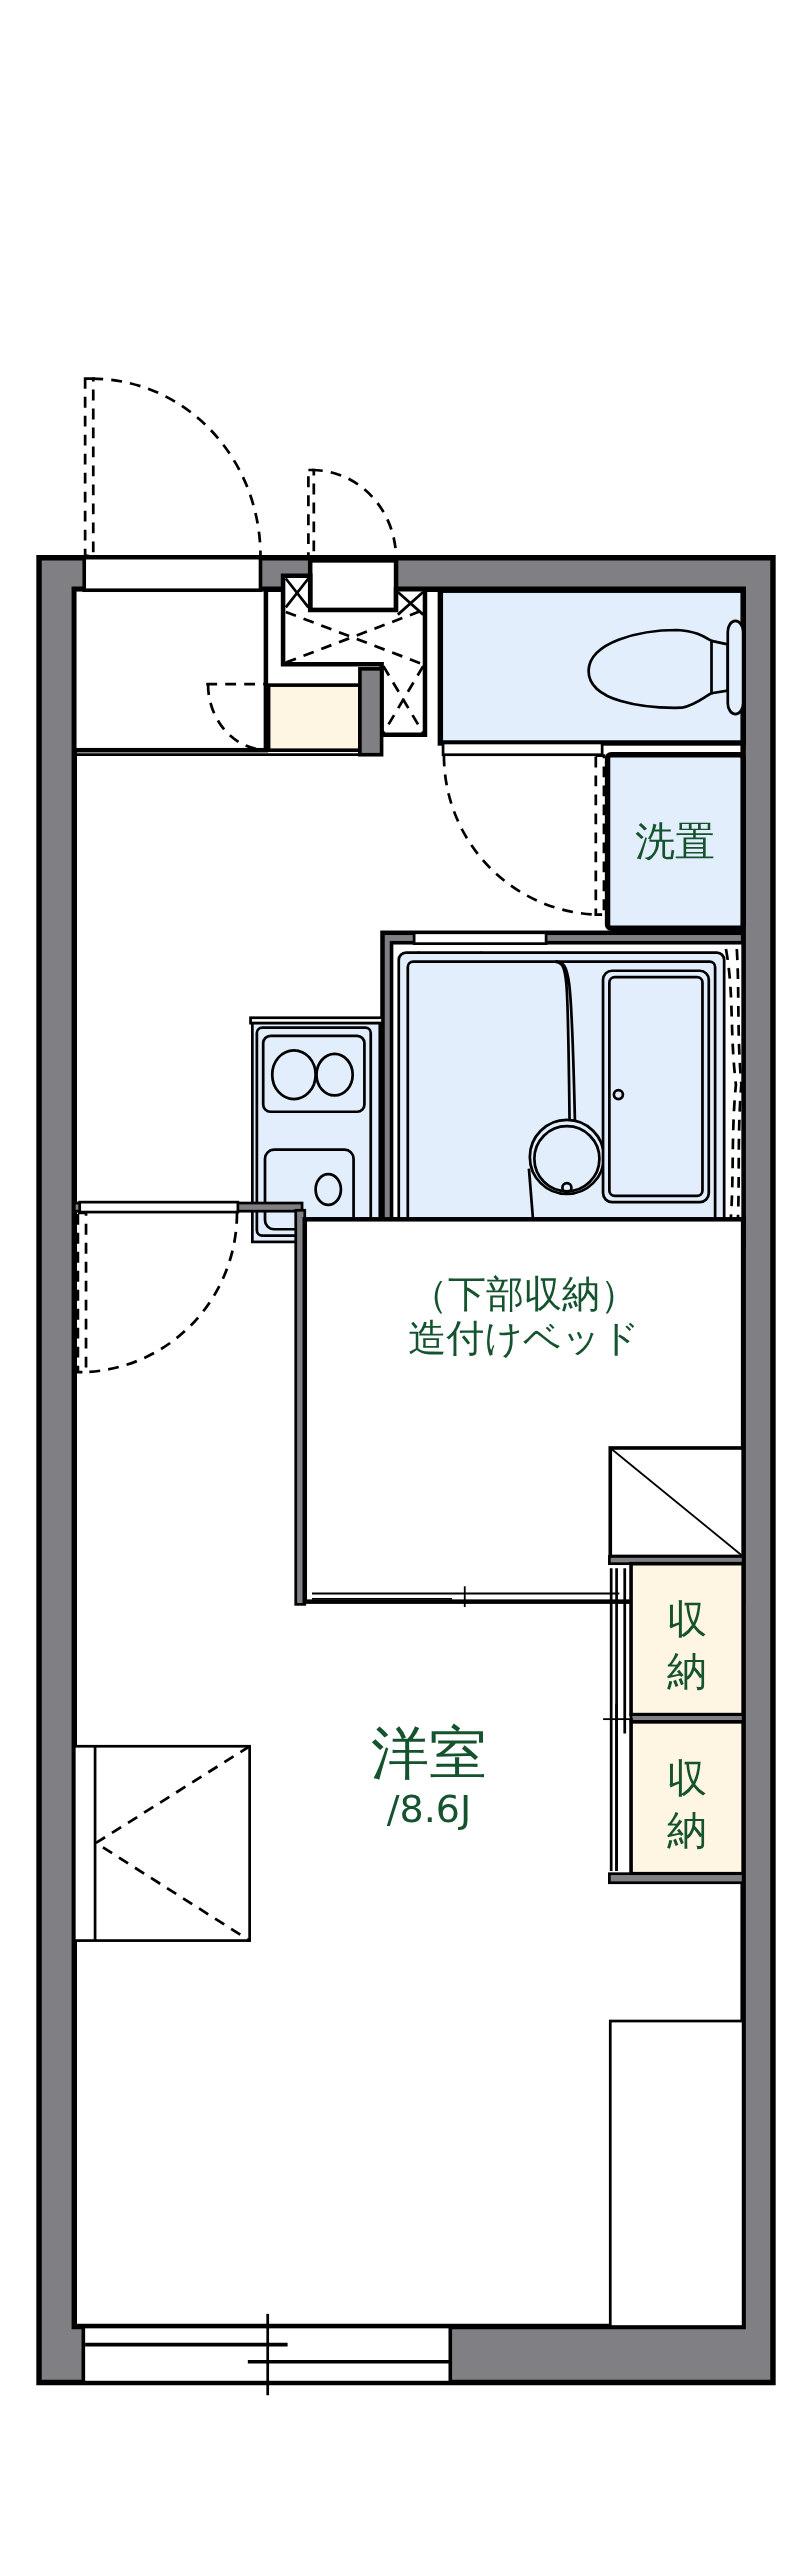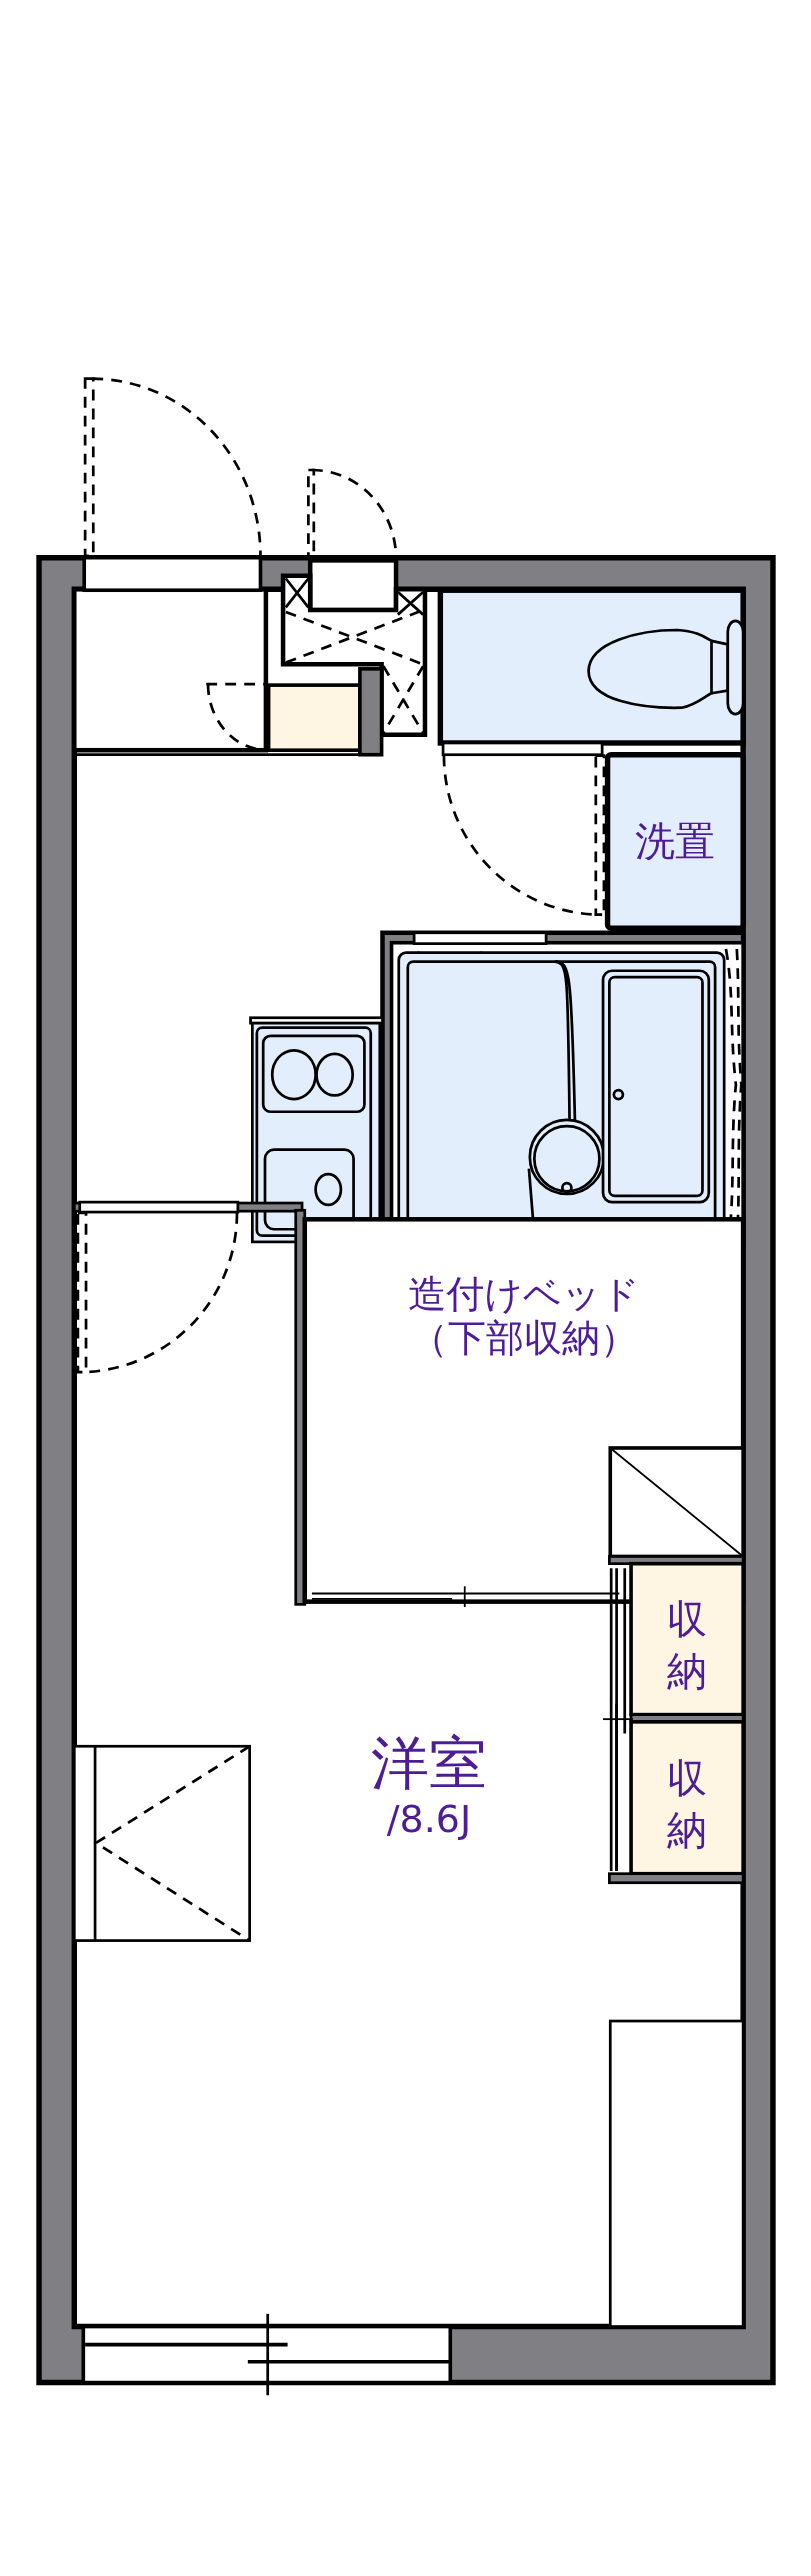--- a/index.html
+++ b/index.html
@@ -3,21 +3,21 @@
 <meta charset="utf-8">
 <style>
   html, body { margin: 0; padding: 0; background: #ffffff; }
   body { width: 812px; height: 2576px; position: relative; overflow: hidden;
          font-family: "DejaVu Sans", "Liberation Sans", sans-serif; }
   #plan { position: absolute; left: 0; top: 0; width: 812px; height: 2576px; }
   .wall { fill: #807f84; stroke: #000; stroke-width: 6; }
   .room { stroke: #000; stroke-width: 6; }
   .thin { fill: none; stroke: #000; stroke-width: 3; }
   .dash { fill: none; stroke: #000; stroke-width: 3; stroke-dasharray: 12 9; }
-  .lbl { position: absolute; color: #4c1d95; white-space: nowrap; text-align: center; line-height: 1.15; }
+  .lbl { position: absolute; color: #14532d; white-space: nowrap; text-align: center; line-height: 1.15; }
 </style>
 </head>
 <body>
 
 <svg id="plan" viewBox="0 0 898 2850" xmlns="http://www.w3.org/2000/svg">
 
   <path class="wall" fill-rule="evenodd" d="M43,617 H855 V2636 H43 Z M82,652 H822 V2574 H82 Z"></path>
 
   <rect x="82" y="652" width="212" height="178" fill="#fff" stroke="#000" stroke-width="5"></rect>
 
@@ -138,31 +138,31 @@
   <g>
     <rect x="92" y="2574" width="406" height="62" fill="#fff" stroke="#000" stroke-width="4"></rect>
     <path d="M94,2594 H318 M274,2613 H498" stroke="#000" stroke-width="4"></path>
     <path d="M296,2560 V2650" stroke="#000" stroke-width="3"></path>
   </g>
 </svg>
 
 <div class="lbl" style="left:607px; top:818px; width:136px; font-size:40px;">洗置</div>
 
 <div class="lbl" style="left:305px; top:1273px; width:438px; font-size:38px;">
+  <div>（下部収納）</div>
   <div>造付けベッド</div>
-  <div>（下部収納）</div>
 </div>
 
 <div class="lbl" style="left:631px; top:1593px; width:112px; font-size:40px; line-height:1.3;">
   <div>収</div>
   <div>納</div>
 </div>
 
 <div class="lbl" style="left:631px; top:1752px; width:112px; font-size:40px; line-height:1.3;">
   <div>収</div>
   <div>納</div>
 </div>
 
-<div class="lbl" style="left:289px; top:1719px; width:280px;margin-top:10px;">
+<div class="lbl" style="left:289px; top:1719px; width:280px;">
   <div style="font-size:58px; line-height:1.2;">洋室</div>
   <div style="font-size:38px; line-height:1.1;">/8.6J</div>
 </div>
 
 
 </body></html>

